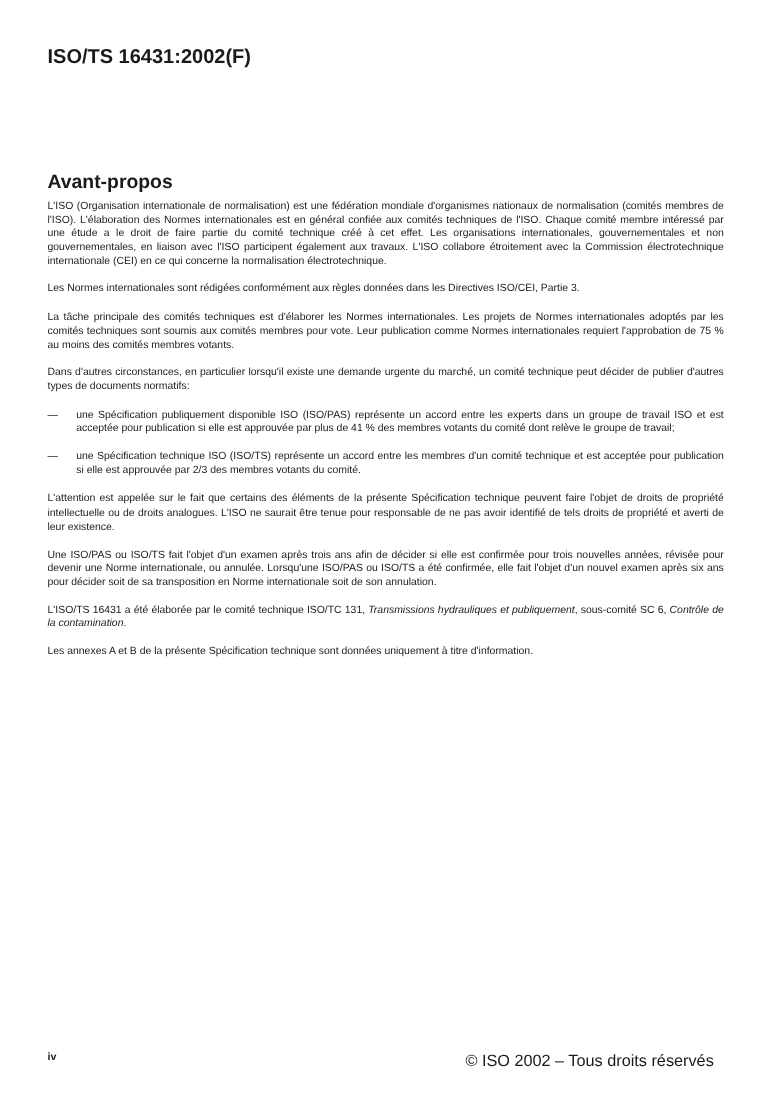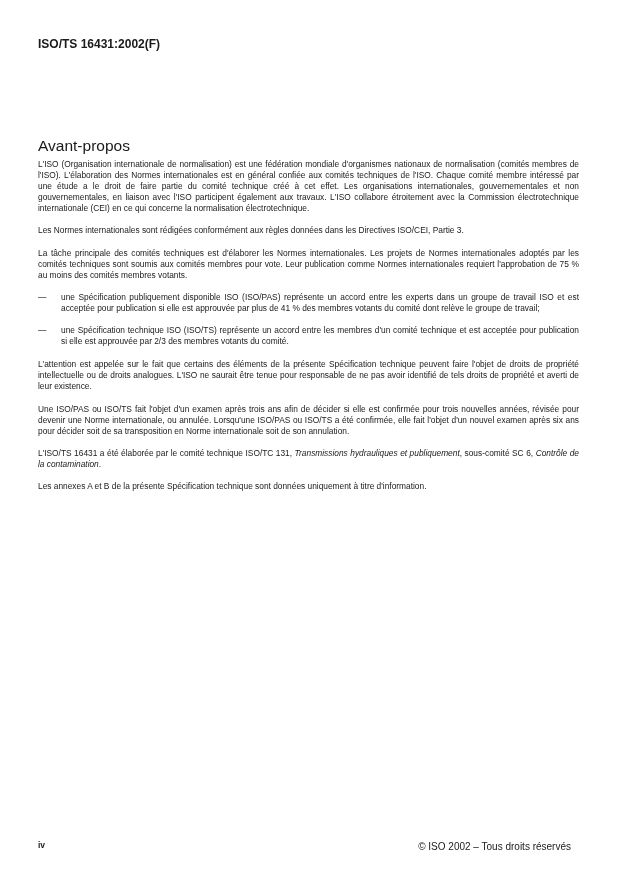--- a/index.html
+++ b/index.html
@@ -12,30 +12,30 @@
       height: 877px;
       position: relative;
       overflow: hidden;
       font-family: "Liberation Sans", sans-serif;
       color: #1a1a1a;
     }
     .doc-id {
       position: absolute;
       left: 38px;
       top: 37px;
-      font-size: 12px;
+      font-size: 16px;
       font-weight: bold;
       letter-spacing: 0px;
     }
     .title {
       position: absolute;
       left: 38px;
       top: 137px;
       font-size: 15.5px;
-      font-weight: normal;
+      font-weight: bold;
       margin: 0;
     }
     .content {
       position: absolute;
       left: 38px;
       top: 159px;
       width: 541px;
       font-size: 8.35px;
       line-height: 11.1px;
     }
@@ -62,34 +62,35 @@
       position: absolute;
       left: 38px;
       top: 840px;
       font-size: 8.5px;
       font-weight: bold;
     }
     .footer-copy {
       position: absolute;
       right: 48px;
       top: 841px;
-      font-size: 10px;
+      font-size: 13px;
     }
   </style>
 </head>
 <body>
 
 <div class="doc-id">ISO/TS 16431:2002(F)</div>
 
 <h1 class="title">Avant-propos</h1>
 
 <div class="content">
   <p>L'ISO (Organisation internationale de normalisation) est une fédération mondiale d'organismes nationaux de normalisation (comités membres de l'ISO). L'élaboration des Normes internationales est en général confiée aux comités techniques de l'ISO. Chaque comité membre intéressé par une étude a le droit de faire partie du comité technique créé à cet effet. Les organisations internationales, gouvernementales et non gouvernementales, en liaison avec l'ISO participent également aux travaux. L'ISO collabore étroitement avec la Commission électrotechnique internationale (CEI) en ce qui concerne la normalisation électrotechnique.</p>
   <p>Les Normes internationales sont rédigées conformément aux règles données dans les Directives ISO/CEI, Partie 3.</p>
   <p>La tâche principale des comités techniques est d'élaborer les Normes internationales. Les projets de Normes internationales adoptés par les comités techniques sont soumis aux comités membres pour vote. Leur publication comme Normes internationales requiert l'approbation de 75 % au moins des comités membres votants.</p>
+  <p style="margin-bottom:12px;">Dans d'autres circonstances, en particulier lorsqu'il existe une demande urgente du marché, un comité technique peut décider de publier d'autres types de documents normatifs:</p>
 
   <div class="dash-item">
     <span class="dash">—</span>
     <span class="dash-text">une Spécification publiquement disponible ISO (ISO/PAS) représente un accord entre les experts dans un groupe de travail ISO et est acceptée pour publication si elle est approuvée par plus de 41 % des membres votants du comité dont relève le groupe de travail;</span>
   </div>
   <div class="dash-item" style="margin-bottom:12px;">
     <span class="dash">—</span>
     <span class="dash-text">une Spécification technique ISO (ISO/TS) représente un accord entre les membres d'un comité technique et est acceptée pour publication si elle est approuvée par 2/3 des membres votants du comité.</span>
   </div>
 

